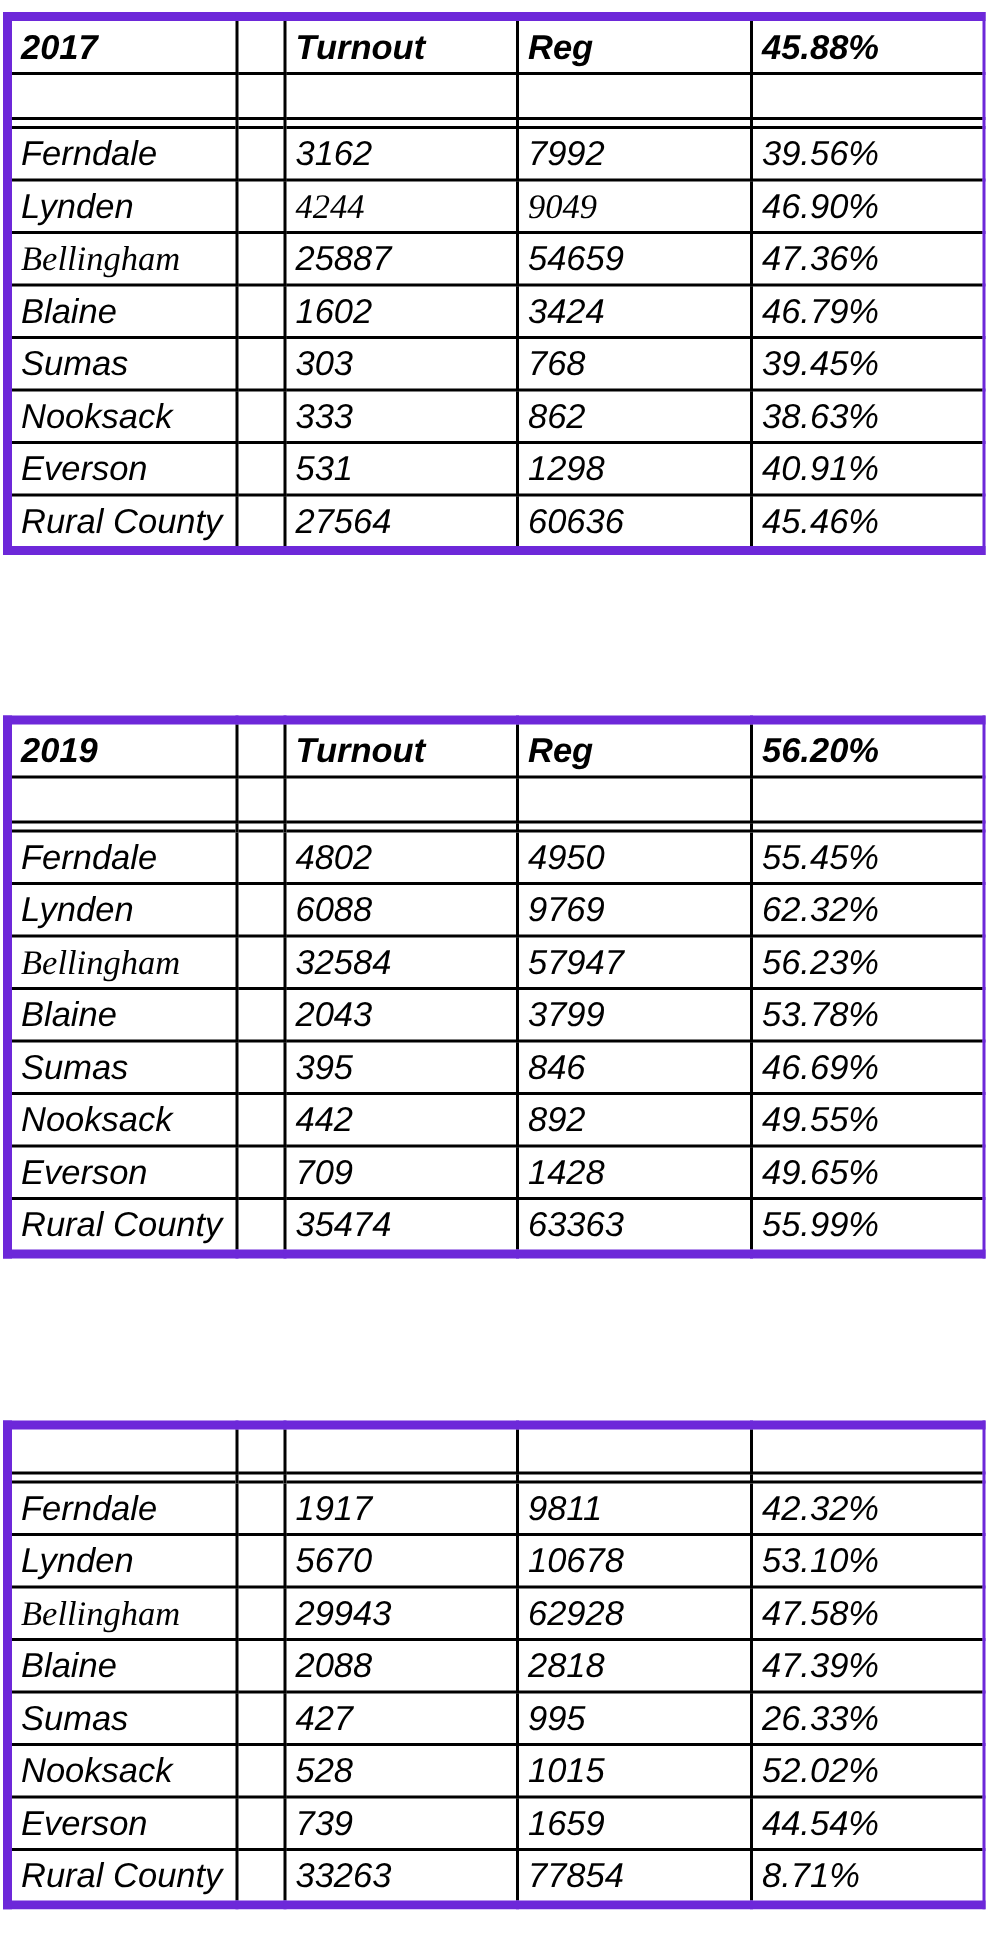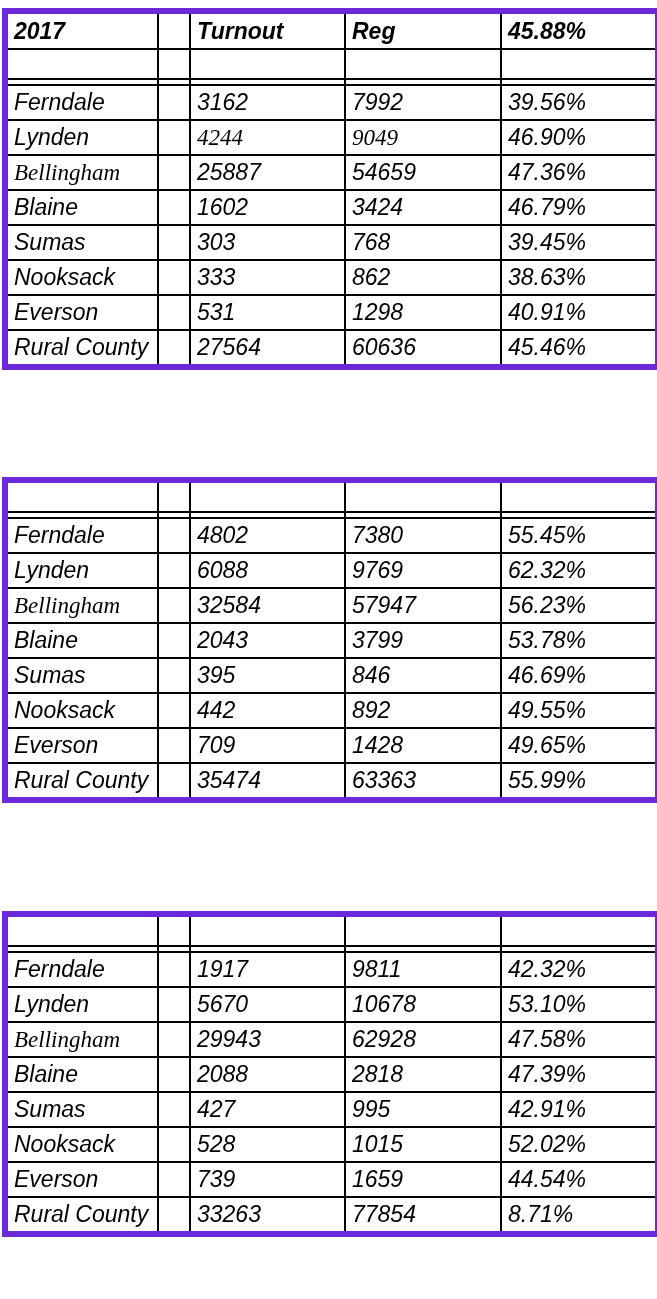--- a/index.html
+++ b/index.html
@@ -138,39 +138,46 @@
 
 <table class="yeartable" id="t2019">
   <colgroup>
     <col style="width:153px">
       <col style="width:32px">
       <col style="width:155px">
       <col style="width:156px">
       <col style="width:157px">
   </colgroup>
   <tbody>
+      <tr class="hdr">
+    <td>2019</td>
+    <td></td>
+    <td>Turnout</td>
+    <td>Reg</td>
+    <td>56.20%</td>
+  </tr>
   <tr class="blank">
     <td></td>
         <td></td>
         <td></td>
         <td></td>
         <td></td>
   </tr>
   <tr class="row-spacer">
     <td></td>
         <td></td>
         <td></td>
         <td></td>
         <td></td>
   </tr>
   <tr class="datarow">
     <td>Ferndale</td>
     <td></td>
     <td>4802</td>
-    <td>7380</td>
+    <td>4950</td>
     <td>55.45%</td>
   </tr>
   <tr class="datarow">
     <td>Lynden</td>
     <td></td>
     <td>6088</td>
     <td>9769</td>
     <td>62.32%</td>
   </tr>
   <tr class="datarow">
@@ -267,21 +274,21 @@
     <td></td>
     <td>2088</td>
     <td>2818</td>
     <td>47.39%</td>
   </tr>
   <tr class="datarow">
     <td>Sumas</td>
     <td></td>
     <td>427</td>
     <td>995</td>
-    <td>42.91%</td>
+    <td>26.33%</td>
   </tr>
   <tr class="datarow">
     <td>Nooksack</td>
     <td></td>
     <td>528</td>
     <td>1015</td>
     <td>52.02%</td>
   </tr>
   <tr class="datarow">
     <td>Everson</td>

